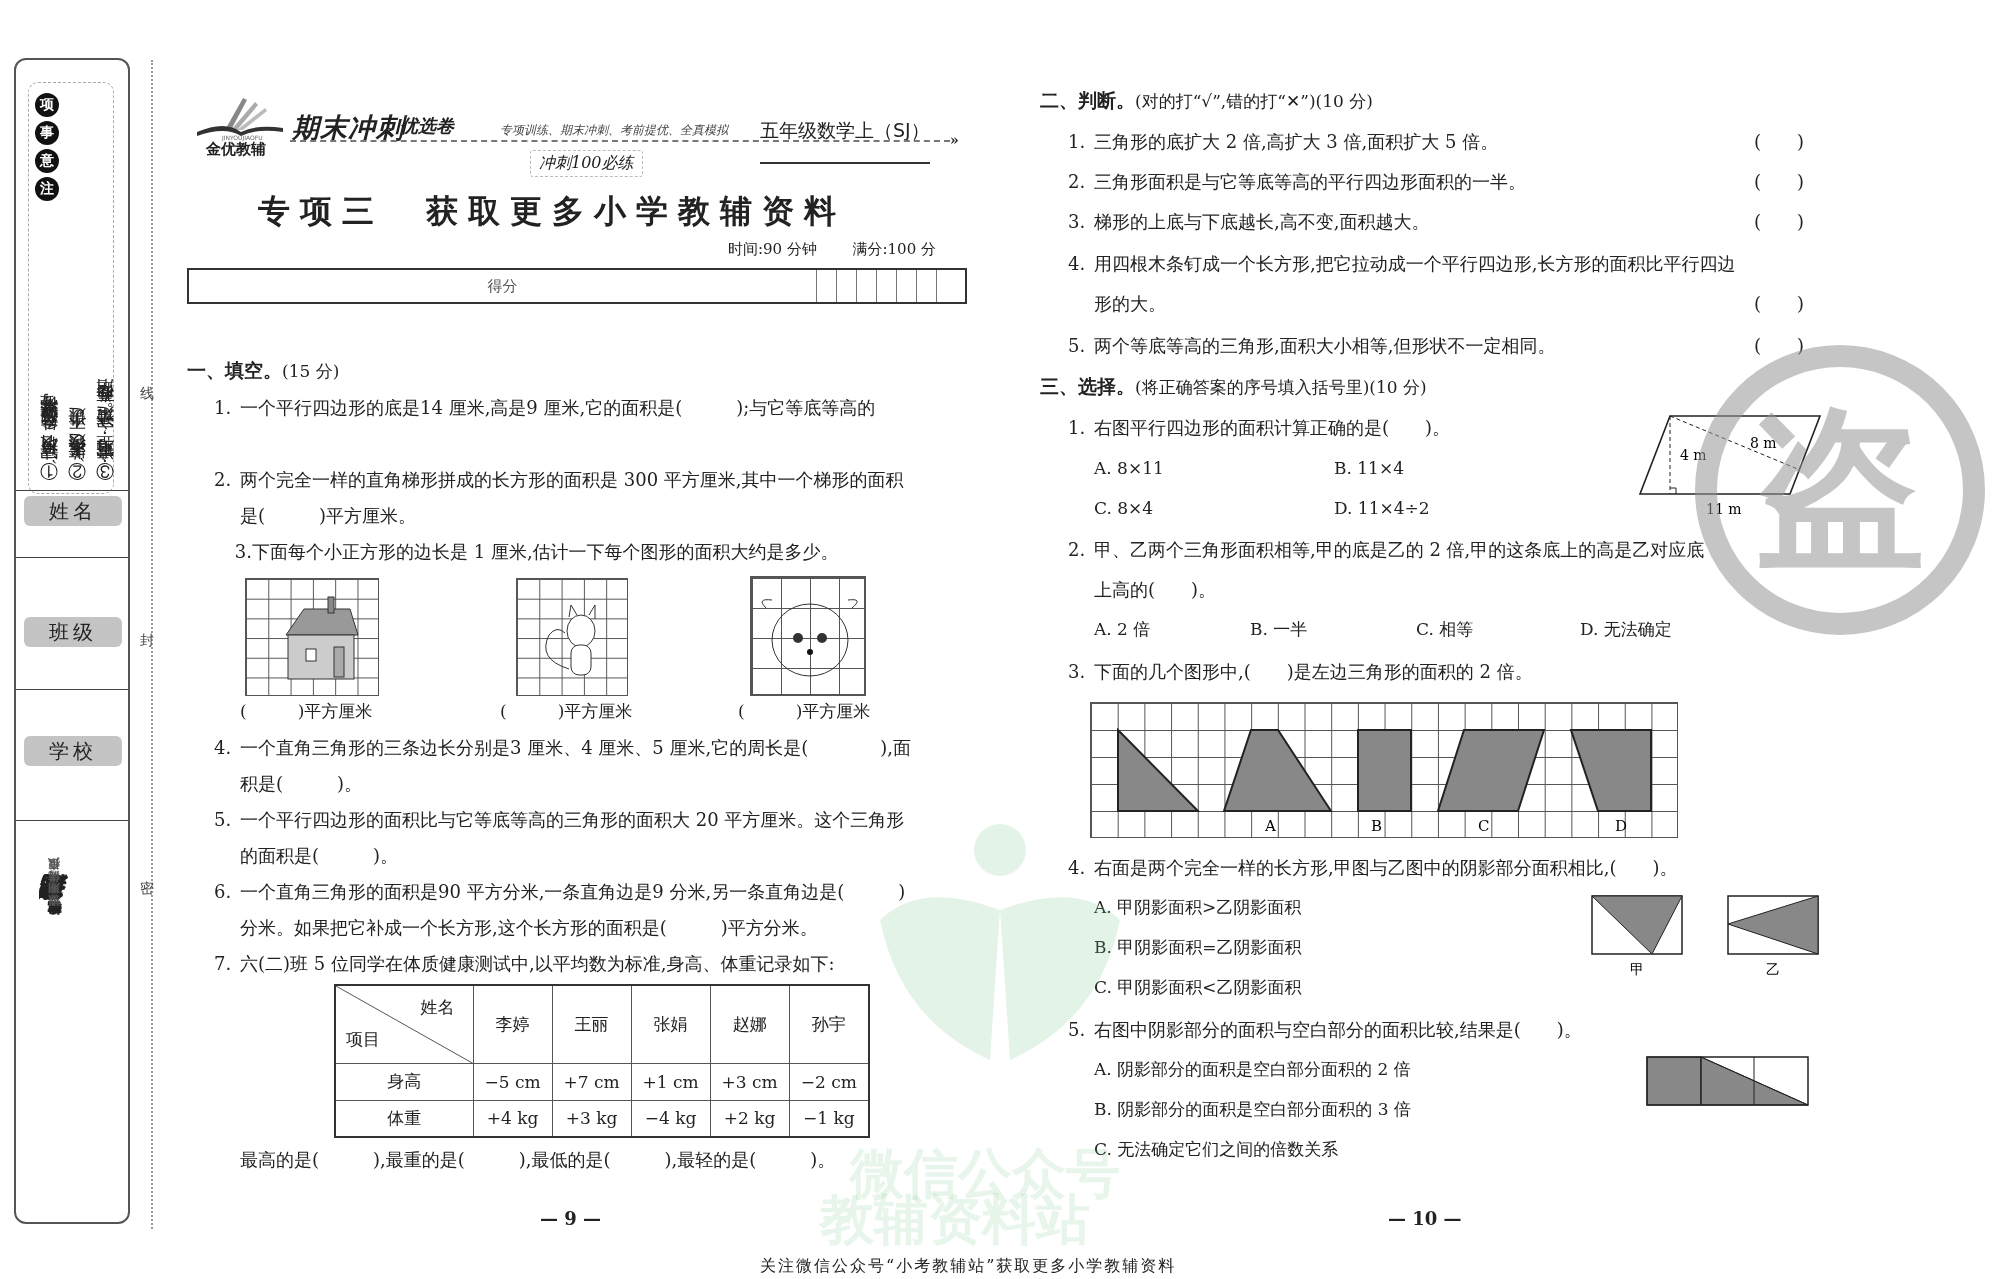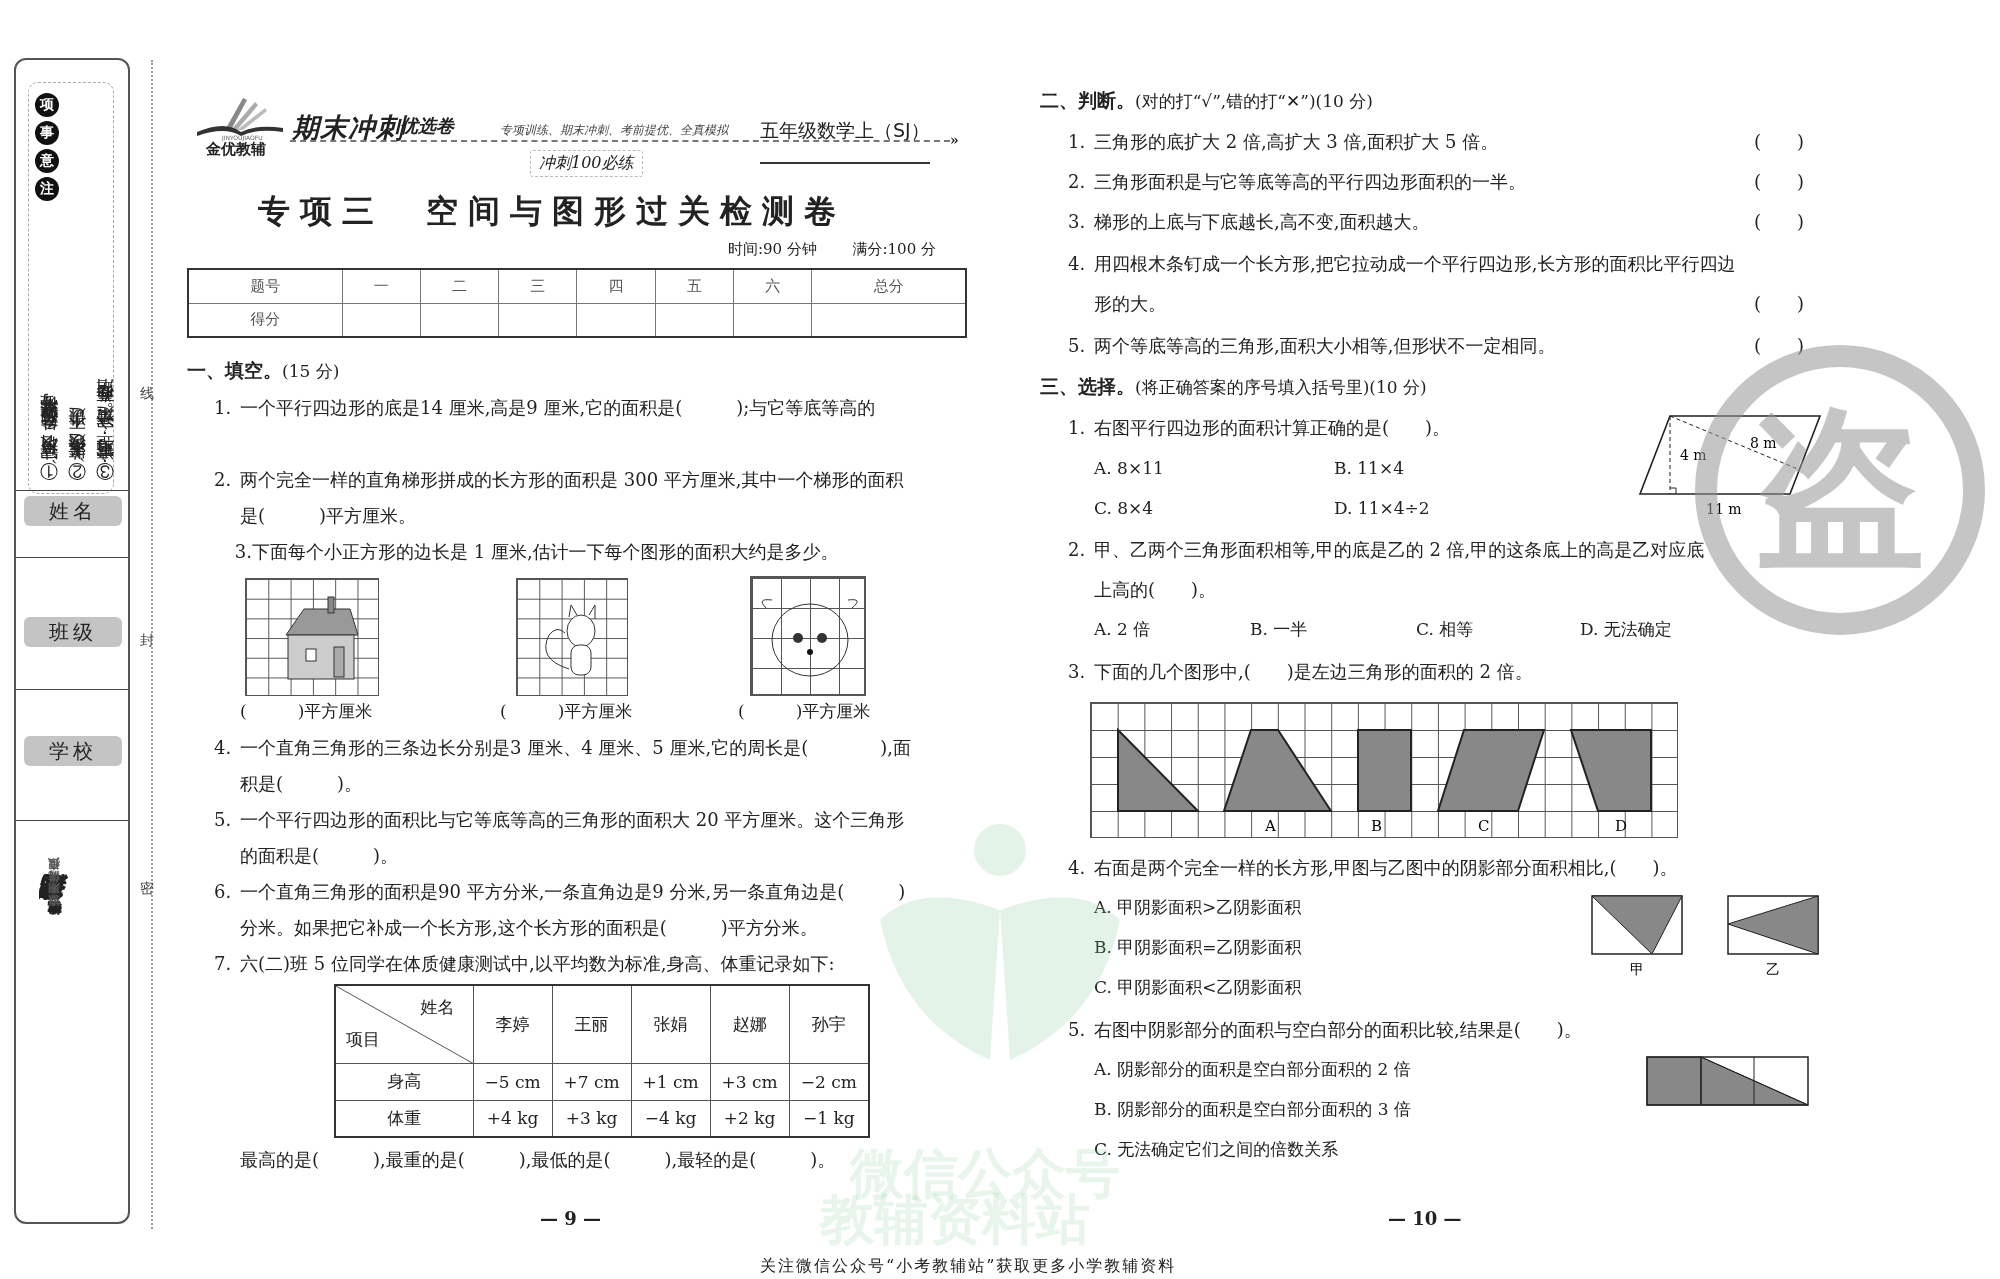--- a/index.html
+++ b/index.html
@@ -112,39 +112,29 @@
 </svg>
 <div class="brand-en">JINYOUJIAOFU</div>
 <div class="brand-cn">金优教辅</div>
 <div class="brand-title">期末冲刺</div>
 <div class="brand-sub" style="left:400px;top:114px;">优选卷</div>
 <div class="tagline">专项训练、期末冲刺、考前提优、全真模拟</div>
 <div class="grade">五年级数学上（SJ）</div>
 <div class="hdr-line"></div>
 <div class="chevron">»</div>
 <div class="drill">冲刺100必练</div>
-<div class="page-title">专项三　空间与图形过关检测卷</div>
+<div class="page-title">专项三　获取更多小学教辅资料</div>
 <div class="meta">
   <span>时间:90 分钟</span>
   <span style="display:inline-block;width:26px"></span>
   <span>满分:100 分</span>
 </div>
 
 <table class="score">
   <tbody>
-      <tr>
-    <td>题号</td>
-    <td>一</td>
-    <td>二</td>
-    <td>三</td>
-    <td>四</td>
-    <td>五</td>
-    <td>六</td>
-    <td>总分</td>
-  </tr>
   <tr>
     <td>得分</td>
     <td></td>
     <td></td>
     <td></td>
     <td></td>
     <td></td>
     <td></td>
     <td></td>
   </tr>

